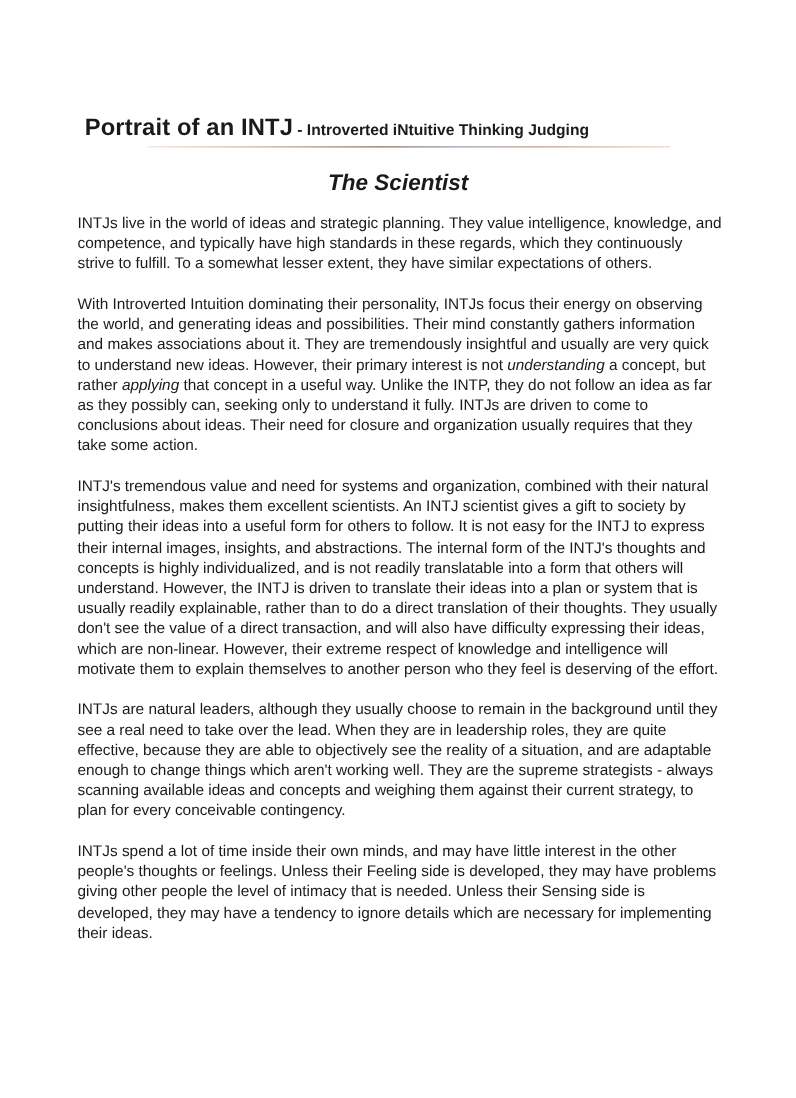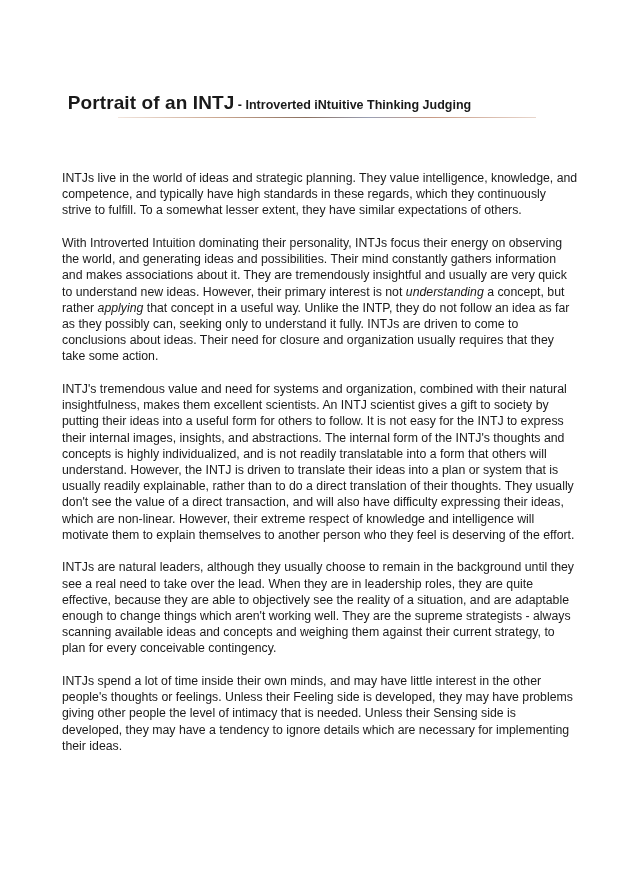--- a/index.html
+++ b/index.html
@@ -36,20 +36,21 @@
 <body>
 
 <div class="page">
 
   <div class="header">
     <span class="main">Portrait of an INTJ</span><span class="sub"> - Introverted iNtuitive Thinking Judging</span>
   </div>
 
   <div class="divider"></div>
 
+  <div class="subtitle">The Scientist</div>
 
   <div class="body">
     <p>INTJs live in the world of ideas and strategic planning. They value intelligence, knowledge, and competence, and typically have high standards in these regards, which they continuously strive to fulfill. To a somewhat lesser extent, they have similar expectations of others.</p>
     <p><span>With Introverted Intuition dominating their personality, INTJs focus their energy on observing the world, and generating ideas and possibilities. Their mind constantly gathers information and makes associations about it. They are tremendously insightful and usually are very quick to understand new ideas. However, their primary interest is not </span><em>understanding</em><span> a concept, but rather </span><em>applying</em><span> that concept in a useful way. Unlike the INTP, they do not follow an idea as far as they possibly can, seeking only to understand it fully. INTJs are driven to come to conclusions about ideas. Their need for closure and organization usually requires that they take some action.</span></p>
     <p>INTJ's tremendous value and need for systems and organization, combined with their natural insightfulness, makes them excellent scientists. An INTJ scientist gives a gift to society by putting their ideas into a useful form for others to follow. It is not easy for the INTJ to express their internal images, insights, and abstractions. The internal form of the INTJ's thoughts and concepts is highly individualized, and is not readily translatable into a form that others will understand. However, the INTJ is driven to translate their ideas into a plan or system that is usually readily explainable, rather than to do a direct translation of their thoughts. They usually don't see the value of a direct transaction, and will also have difficulty expressing their ideas, which are non-linear. However, their extreme respect of knowledge and intelligence will motivate them to explain themselves to another person who they feel is deserving of the effort.</p>
     <p>INTJs are natural leaders, although they usually choose to remain in the background until they see a real need to take over the lead. When they are in leadership roles, they are quite effective, because they are able to objectively see the reality of a situation, and are adaptable enough to change things which aren't working well. They are the supreme strategists - always scanning available ideas and concepts and weighing them against their current strategy, to plan for every conceivable contingency.</p>
     <p>INTJs spend a lot of time inside their own minds, and may have little interest in the other people's thoughts or feelings. Unless their Feeling side is developed, they may have problems giving other people the level of intimacy that is needed. Unless their Sensing side is developed, they may have a tendency to ignore details which are necessary for implementing their ideas.</p>
   </div>
 
 </div>

